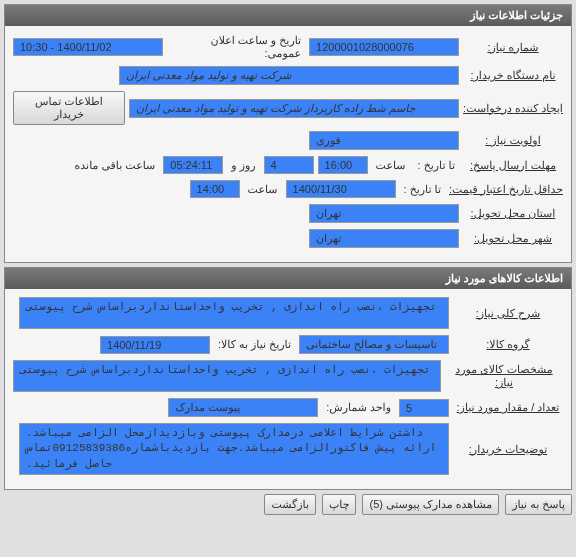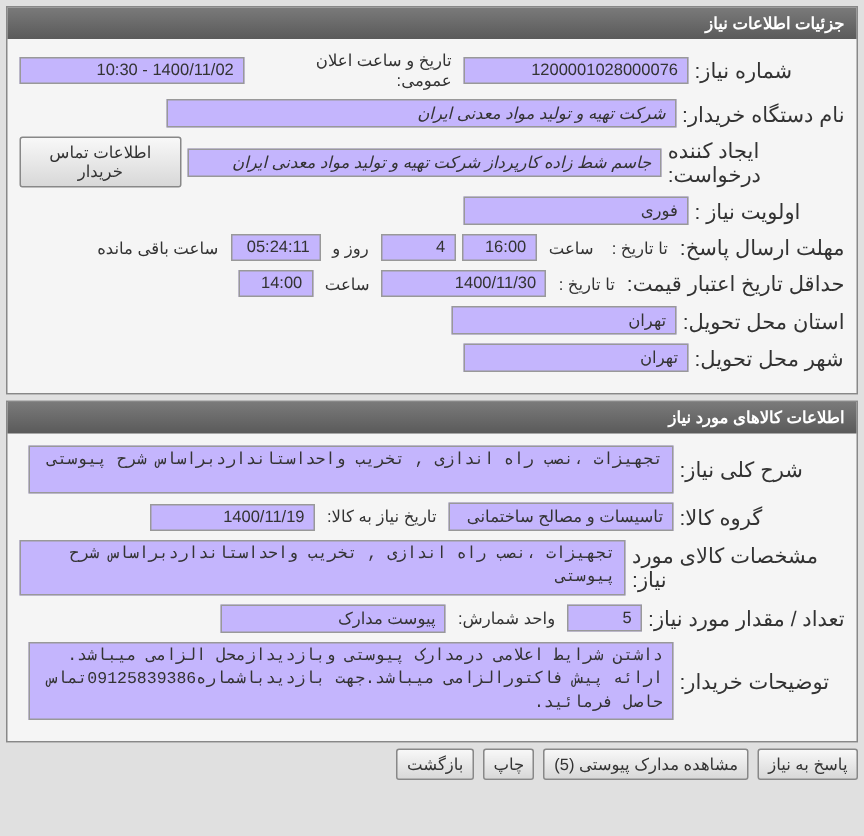--- a/index.html
+++ b/index.html
@@ -32,34 +32,35 @@
   padding: 8px;
 }
 .row {
   display: flex;
   align-items: center;
   margin-bottom: 6px;
   gap: 4px;
 }
 .label {
   min-width: 100px;
-  text-align: left;
-  color: #333;
-  font-size: 14px;
+  text-align: center;
+  color: #333;
+  font-size: 11px;
+  text-decoration: underline;
 }
 .label-wide {
   min-width: 110px;
 }
 .input-box {
   border: 1px solid #999;
-  background: #c4b5fd;
+  background: #3b82f6;
   padding: 2px 6px;
   font-size: 11px;
   min-height: 18px;
-  text-align: right;
+  text-align: left;
   color: #333;
 }
 .input-sm {
   width: 150px;
 }
 .input-lg {
   width: 340px;
   font-style: italic;
 }
 .input-xl {

